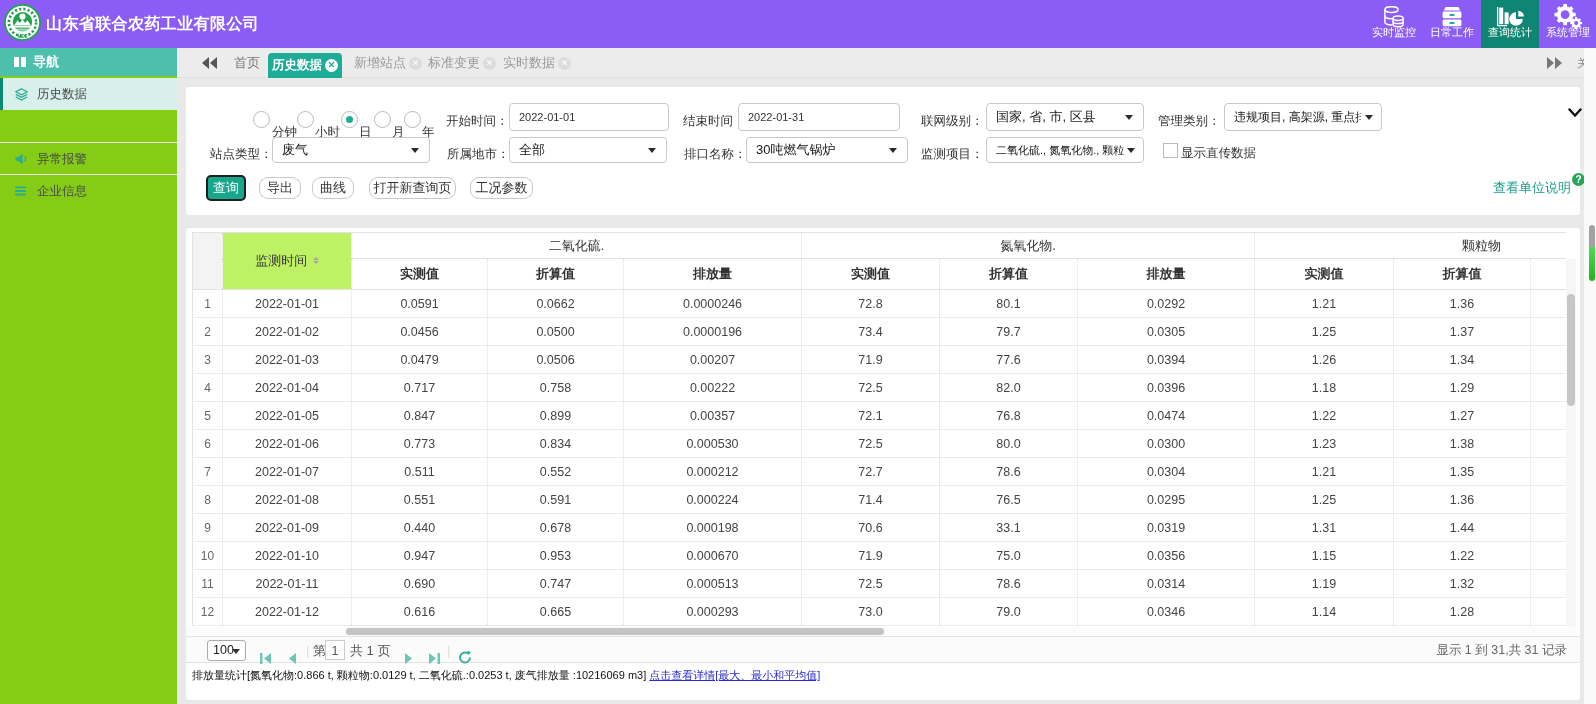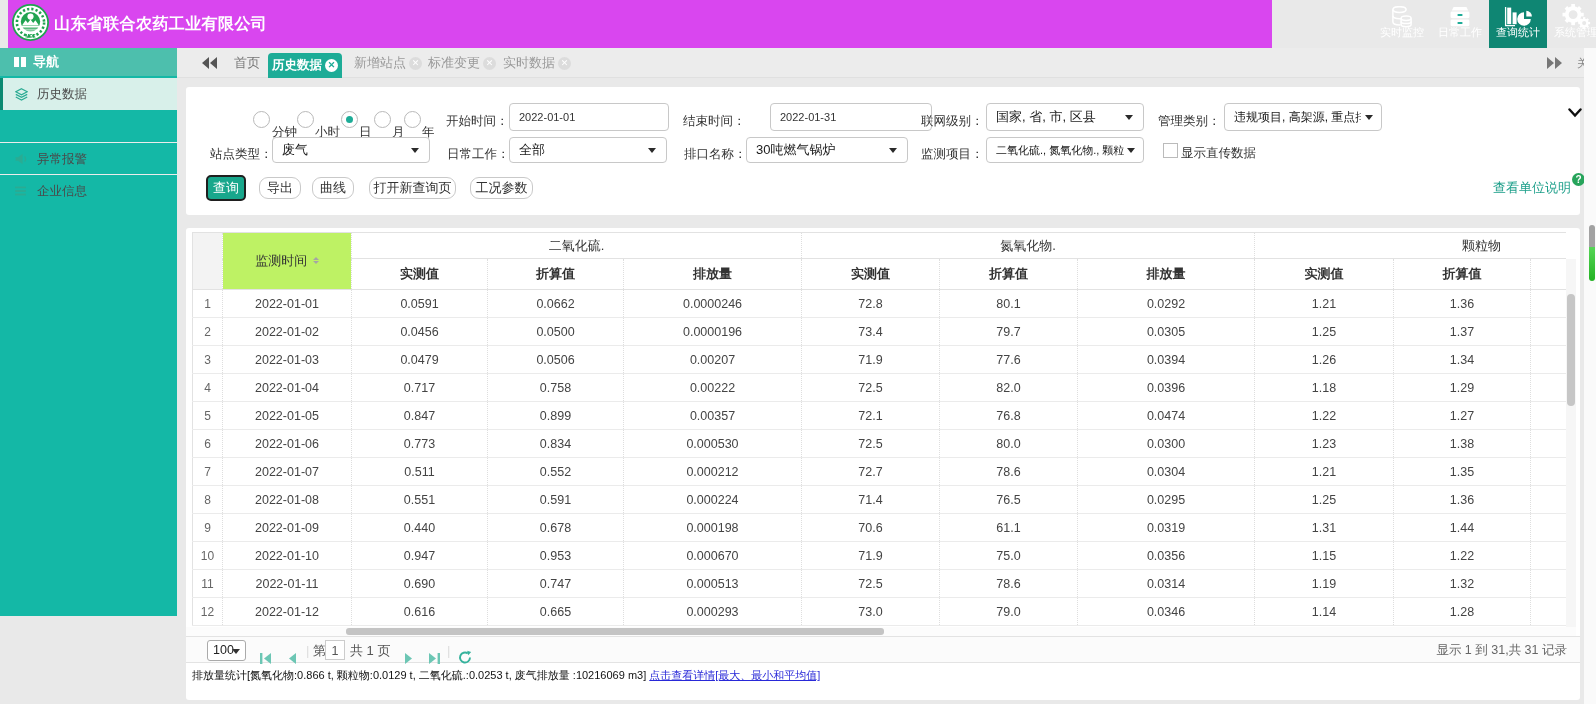--- a/index.html
+++ b/index.html
@@ -1,36 +1,36 @@
 <!DOCTYPE html>
 <html lang="zh"><head>
 <meta charset="utf-8">
 <style>
 * { margin:0; padding:0; box-sizing:border-box; }
 html,body { width:1596px; height:704px; overflow:hidden; }
 body { font-family:"Liberation Sans",sans-serif; position:relative; background:#e9e9e9; }
 .abs { position:absolute; }
 
 
-#header { position:absolute; left:8px; top:0; width:1264px; height:48px; background:#d946ef; }
+#header { position:absolute; left:0; top:0; width:1596px; height:48px; background:#8b5cf6; }
 #title { position:absolute; left:46px; top:0; height:48px; line-height:48px; color:#fff; font-size:16px; font-weight:bold; letter-spacing:0.4px; }
 .topnav { position:absolute; top:0; width:58px; height:48px; text-align:center; color:#fff; }
 .topnav .lbl { position:absolute; left:0; right:0; bottom:8px; font-size:11px; }
 .topnav svg { position:absolute; left:50%; transform:translateX(-50%); top:5px; }
 .topnav.active { background:#0f8673; }
 
 
 #tabbar { position:absolute; left:16px; top:48px; width:1596px; height:30px; background:#ececec; border-bottom:1px solid #e0e0e0; }
 .tab { position:absolute; top:0; height:30px; line-height:30px; font-size:13px; color:#999; }
 .tab .x { display:inline-block; width:13px; height:13px; background:#dcdcdc; border-radius:50%; color:#fff; font-size:9px; line-height:13px; text-align:center; vertical-align:1px; margin-left:3px; }
 .tab.active { background:#1dac97; top:5px; height:25px; line-height:24px; border-radius:4px 4px 0 0; color:#fff; font-weight:bold; padding:0 4px; font-size:12.5px; }
 .tab.active .x { background:#fff; color:#1dac97; font-weight:bold; }
 
 
-#sidebar { position:absolute; left:0; top:48px; width:177px; height:568px; background:#14b8a6; }
+#sidebar { position:absolute; left:0; top:48px; width:177px; height:656px; background:#84cc16; }
 #navhead { position:absolute; left:0; top:0; width:177px; height:28px; background:#4dbfad; color:#fff; font-weight:bold; font-size:13px; line-height:28px; }
 .menuitem { position:absolute; left:0; width:177px; height:32px; line-height:32px; font-size:12.5px; color:#4a4a4a; border-top:1px solid #ececec; }
 .menuitem svg { position:absolute; left:15px; top:10px; }
 .menuitem .t { position:absolute; left:37px; }
 .menuitem.active { background:#d8f0ea; border-left:3px solid #0a8a72; border-top:none; }
 .menuitem.active svg { left:12px; }
 .menuitem.active .t { left:34px; }
 
 
 #formpanel { position:absolute; left:186px; top:87px; width:1394px; height:128px; background:#fff; border-radius:3px; }
@@ -218,40 +218,40 @@
   <div class="radio" style="left:188px"></div>
     <div class="rlabel" style="left:206px">月</div>
   <div class="radio" style="left:218px"></div>
     <div class="rlabel" style="left:236px">年</div>
 
   <div class="flabel" style="left:260px;top:26px">开始时间：</div>
   <div class="finput" style="left:323px;top:16px;width:160px;height:28px">
       <span class="tx" style="font-size:11px;color:#333">2022-01-01</span>
     </div>
   <div class="flabel" style="left:497px;top:26px">结束时间：</div>
-  <div class="finput" style="left:584px;top:16px;width:162px;height:28px">
+  <div class="finput" style="left:552px;top:16px;width:162px;height:28px">
       <span class="tx" style="font-size:11px;color:#333">2022-01-31</span>
     </div>
   <div class="flabel" style="left:735px;top:26px">联网级别：</div>
   <div class="finput" style="left:800px;top:16px;width:158px;height:28px">
       <span class="tx">国家, 省, 市, 区县</span>
       <span class="caret" style="right:10px"></span>
     </div>
   <div class="flabel" style="left:972px;top:26px">管理类别：</div>
   <div class="finput" style="left:1038px;top:16px;width:158px;height:28px">
       <span class="tx" style="right:20px;font-size:12px">违规项目, 高架源, 重点排放</span>
       <span class="caret" style="right:8px"></span>
     </div>
 
   <div class="flabel" style="left:24px;top:59px">站点类型：</div>
   <div class="finput" style="left:86px;top:50px;width:158px;height:26px">
       <span class="tx">废气</span>
       <span class="caret" style="right:10px"></span>
     </div>
-  <div class="flabel" style="left:261px;top:59px">日常工作：</div>
+  <div class="flabel" style="left:261px;top:59px">所属地市：</div>
   <div class="finput" style="left:323px;top:50px;width:158px;height:26px">
       <span class="tx">全部</span>
       <span class="caret" style="right:10px"></span>
     </div>
   <div class="flabel" style="left:498px;top:59px">排口名称：</div>
   <div class="finput" style="left:560px;top:50px;width:162px;height:26px">
       <span class="tx">30吨燃气锅炉</span>
       <span class="caret" style="right:10px"></span>
     </div>
   <div class="flabel" style="left:735px;top:59px">监测项目：</div>
@@ -415,21 +415,21 @@
             <td>1.36</td>
             <td></td>
           </tr>
       <tr>
             <td class="num">9</td>
             <td>2022-01-09</td>
             <td>0.440</td>
             <td>0.678</td>
             <td>0.000198</td>
             <td>70.6</td>
-            <td>61.1</td>
+            <td>33.1</td>
             <td>0.0319</td>
             <td>1.31</td>
             <td>1.44</td>
             <td></td>
           </tr>
       <tr>
             <td class="num">10</td>
             <td>2022-01-10</td>
             <td>0.947</td>
             <td>0.953</td>

